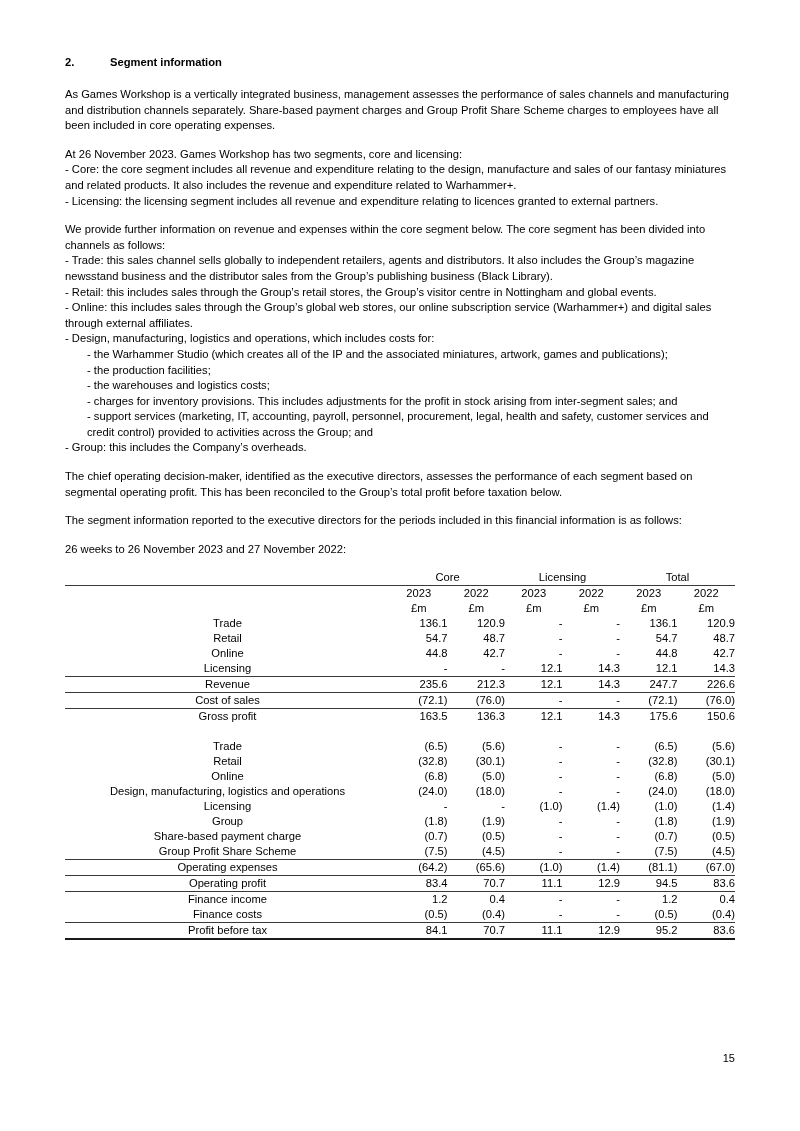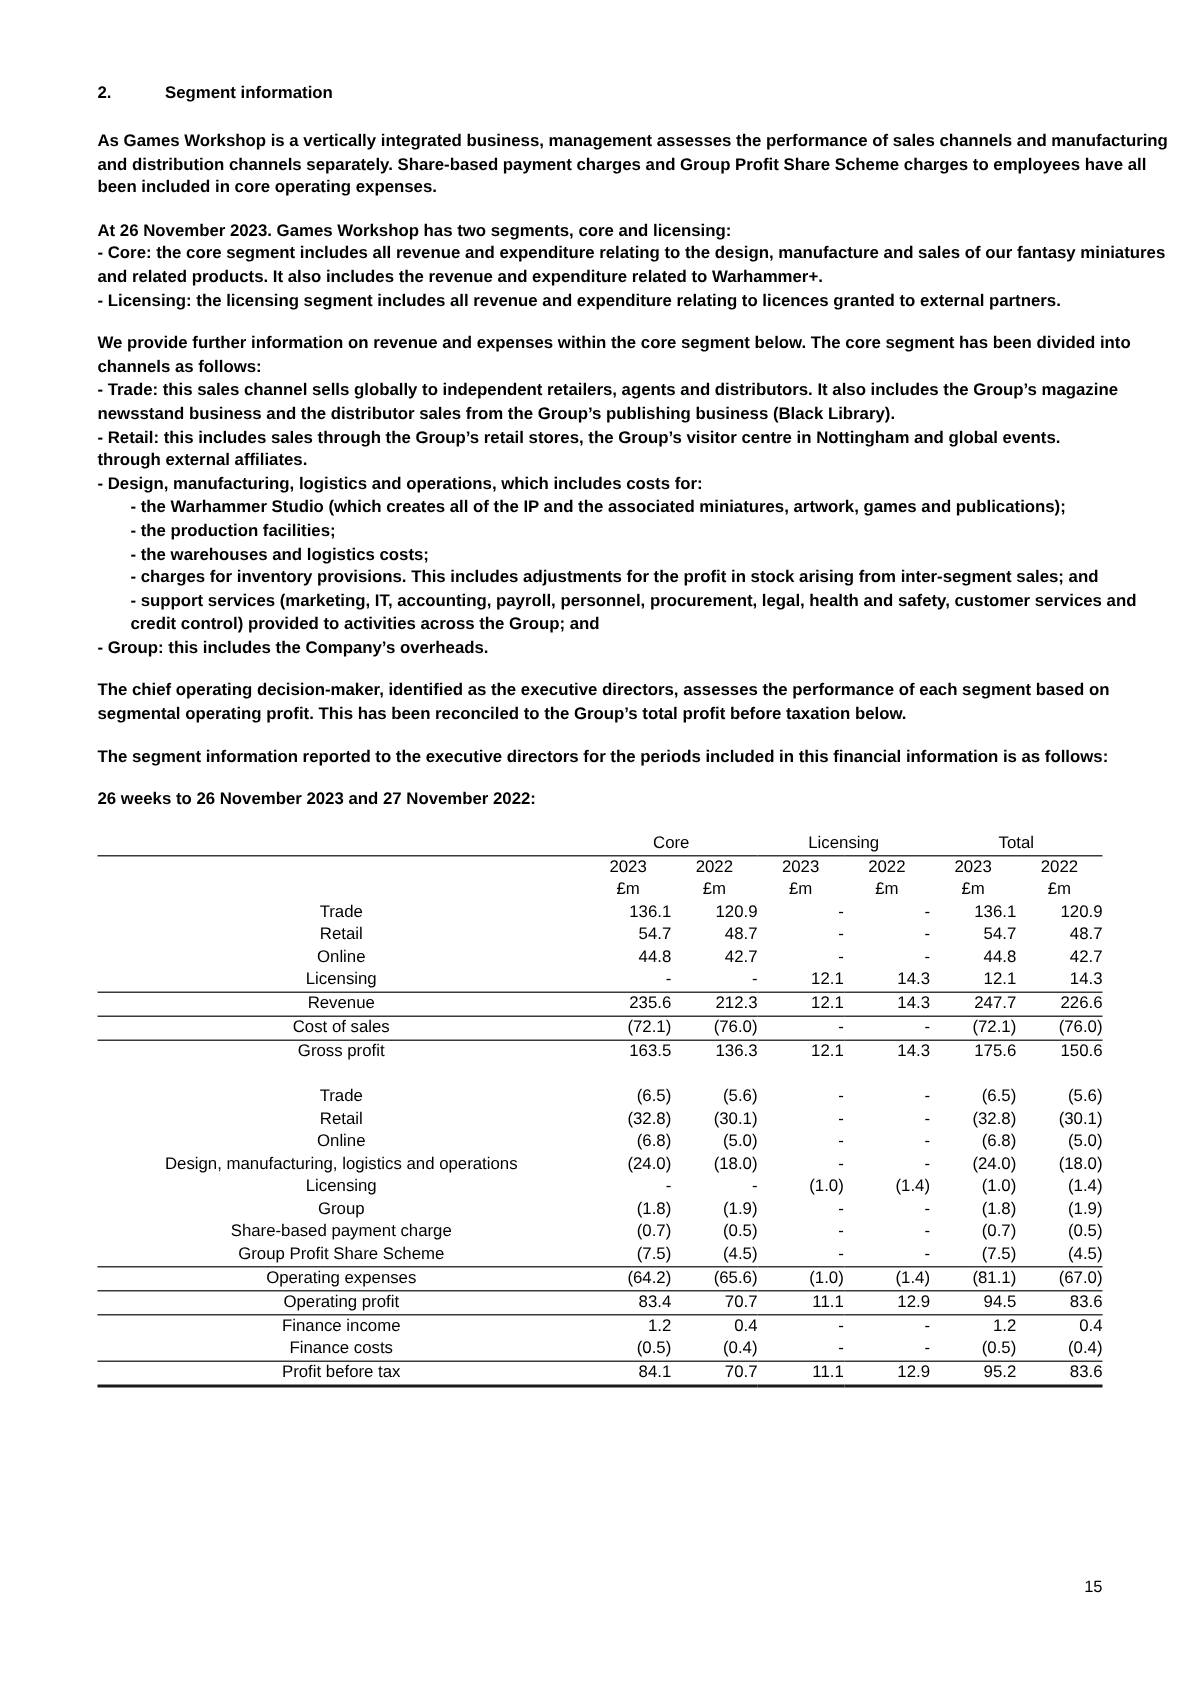--- a/index.html
+++ b/index.html
@@ -38,21 +38,20 @@
     margin-bottom: 17px;
   }
   .heading .num { width: 45px; flex: 0 0 45px; }
 
   
   .para {
     font-size: 11.2px;
     line-height: 15.6px;
     margin: 0 0 13px 0;
     text-align: left;
-    font-weight: bold;
   }
   .line {
     font-size: 11.2px;
     line-height: 15.6px;
     white-space: nowrap;
   }
   .sub {
     padding-left: 22px;
   }
 
@@ -131,20 +130,21 @@
       <div class="line">and related products.  It also includes the revenue and expenditure related to Warhammer+.</div>
       <div class="line">- Licensing: the licensing segment includes all revenue and expenditure relating to licences granted to external partners.</div>
     </div>
 
     <div class="para">
       <div class="line">We provide further information on revenue and expenses within the core segment below. The core segment has been divided into</div>
       <div class="line">channels as follows:</div>
       <div class="line">- Trade: this sales channel sells globally to independent retailers, agents and distributors. It also includes the Group’s magazine</div>
       <div class="line">newsstand business and the distributor sales from the Group’s publishing business (Black Library).</div>
       <div class="line">- Retail: this includes sales through the Group’s retail stores, the Group’s visitor centre in Nottingham and global events.</div>
+      <div class="line">- Online: this includes sales through the Group’s global web stores, our online subscription service (Warhammer+) and digital sales</div>
       <div class="line">through external affiliates.</div>
       <div class="line">- Design, manufacturing, logistics and operations, which includes costs for:</div>
       <div class="line sub">- the Warhammer Studio (which creates all of the IP and the associated miniatures, artwork, games and publications);</div>
       <div class="line sub">- the production facilities;</div>
       <div class="line sub">- the warehouses and logistics costs;</div>
       <div class="line sub">- charges for inventory provisions. This includes adjustments for the profit in stock arising from inter-segment sales; and</div>
       <div class="line sub">- support services (marketing, IT, accounting, payroll, personnel, procurement, legal, health and safety, customer services and</div>
       <div class="line sub">credit control) provided to activities across the Group; and</div>
       <div class="line">- Group: this includes the Company’s overheads.</div>
     </div>

